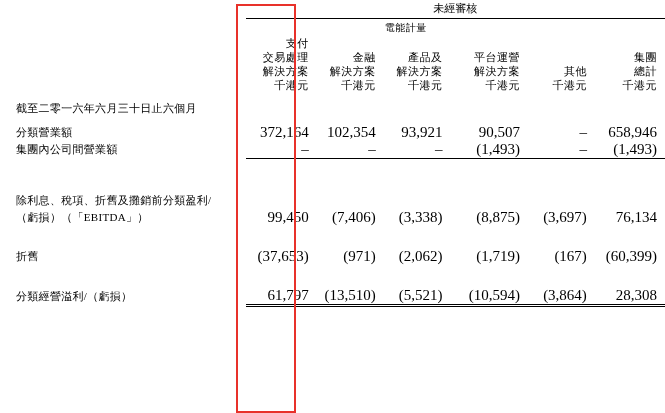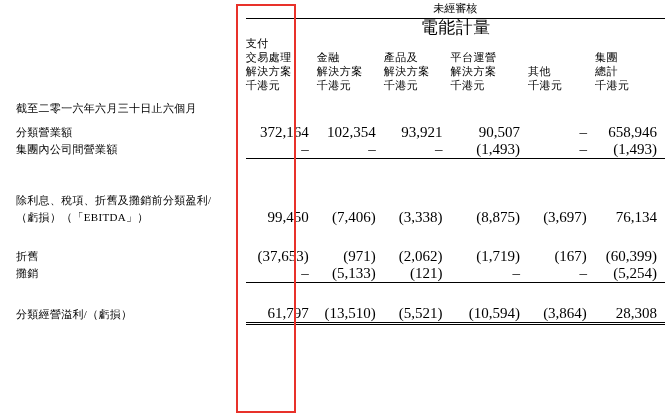--- a/index.html
+++ b/index.html
@@ -33,30 +33,31 @@
   col.c3  { width: 72px; }
   col.c4  { width: 62px; }
   col.c5  { width: 65px; }
   .hdr-top {
     text-align: center;
     font-size: 11px;
     padding: 1px 0 2px 0;
     font-family: "Liberation Serif", serif;
   }
   .hdr-cell {
+    text-align: right;
     vertical-align: bottom;
     padding: 0 8px 1px 0;
     font-size: 11px;
     line-height: 14px;
     white-space: pre-line;
     letter-spacing: 0.5px;
   }
   .grp-label {
-    text-align: center;
-    font-size: 17px;
+    text-align: left;
+    font-size: 10px;
     line-height: 14px;
     letter-spacing: 0.5px;
   }
   td.num {
     text-align: right;
     padding: 0 8px 0 0;
     font-size: 15px;
     line-height: 17px;
     font-family: "Liberation Serif", serif;
   }
@@ -218,29 +219,20 @@
       <tr>
         <td class="lab">折舊</td>
         <td class="num">(37,653)</td>
         <td class="num">(971)</td>
         <td class="num">(2,062)</td>
         <td class="num">(1,719)</td>
         <td class="num">(167)</td>
         <td class="num">(60,399)</td>
       </tr>
 
-      <tr>
-        <td class="lab">攤銷</td>
-        <td class="num underline-cell">–</td>
-        <td class="num underline-cell">(5,133)</td>
-        <td class="num underline-cell">(121)</td>
-        <td class="num underline-cell">–</td>
-        <td class="num underline-cell">–</td>
-        <td class="num underline-cell">(5,254)</td>
-      </tr>
 
       <tr class="spacer">
         <td colspan="7"></td>
       </tr>
       <tr class="spacer">
         <td colspan="7"></td>
       </tr>
 
       <tr class="doubleline">
         <td class="lab">分類經營溢利/（虧損）</td>

